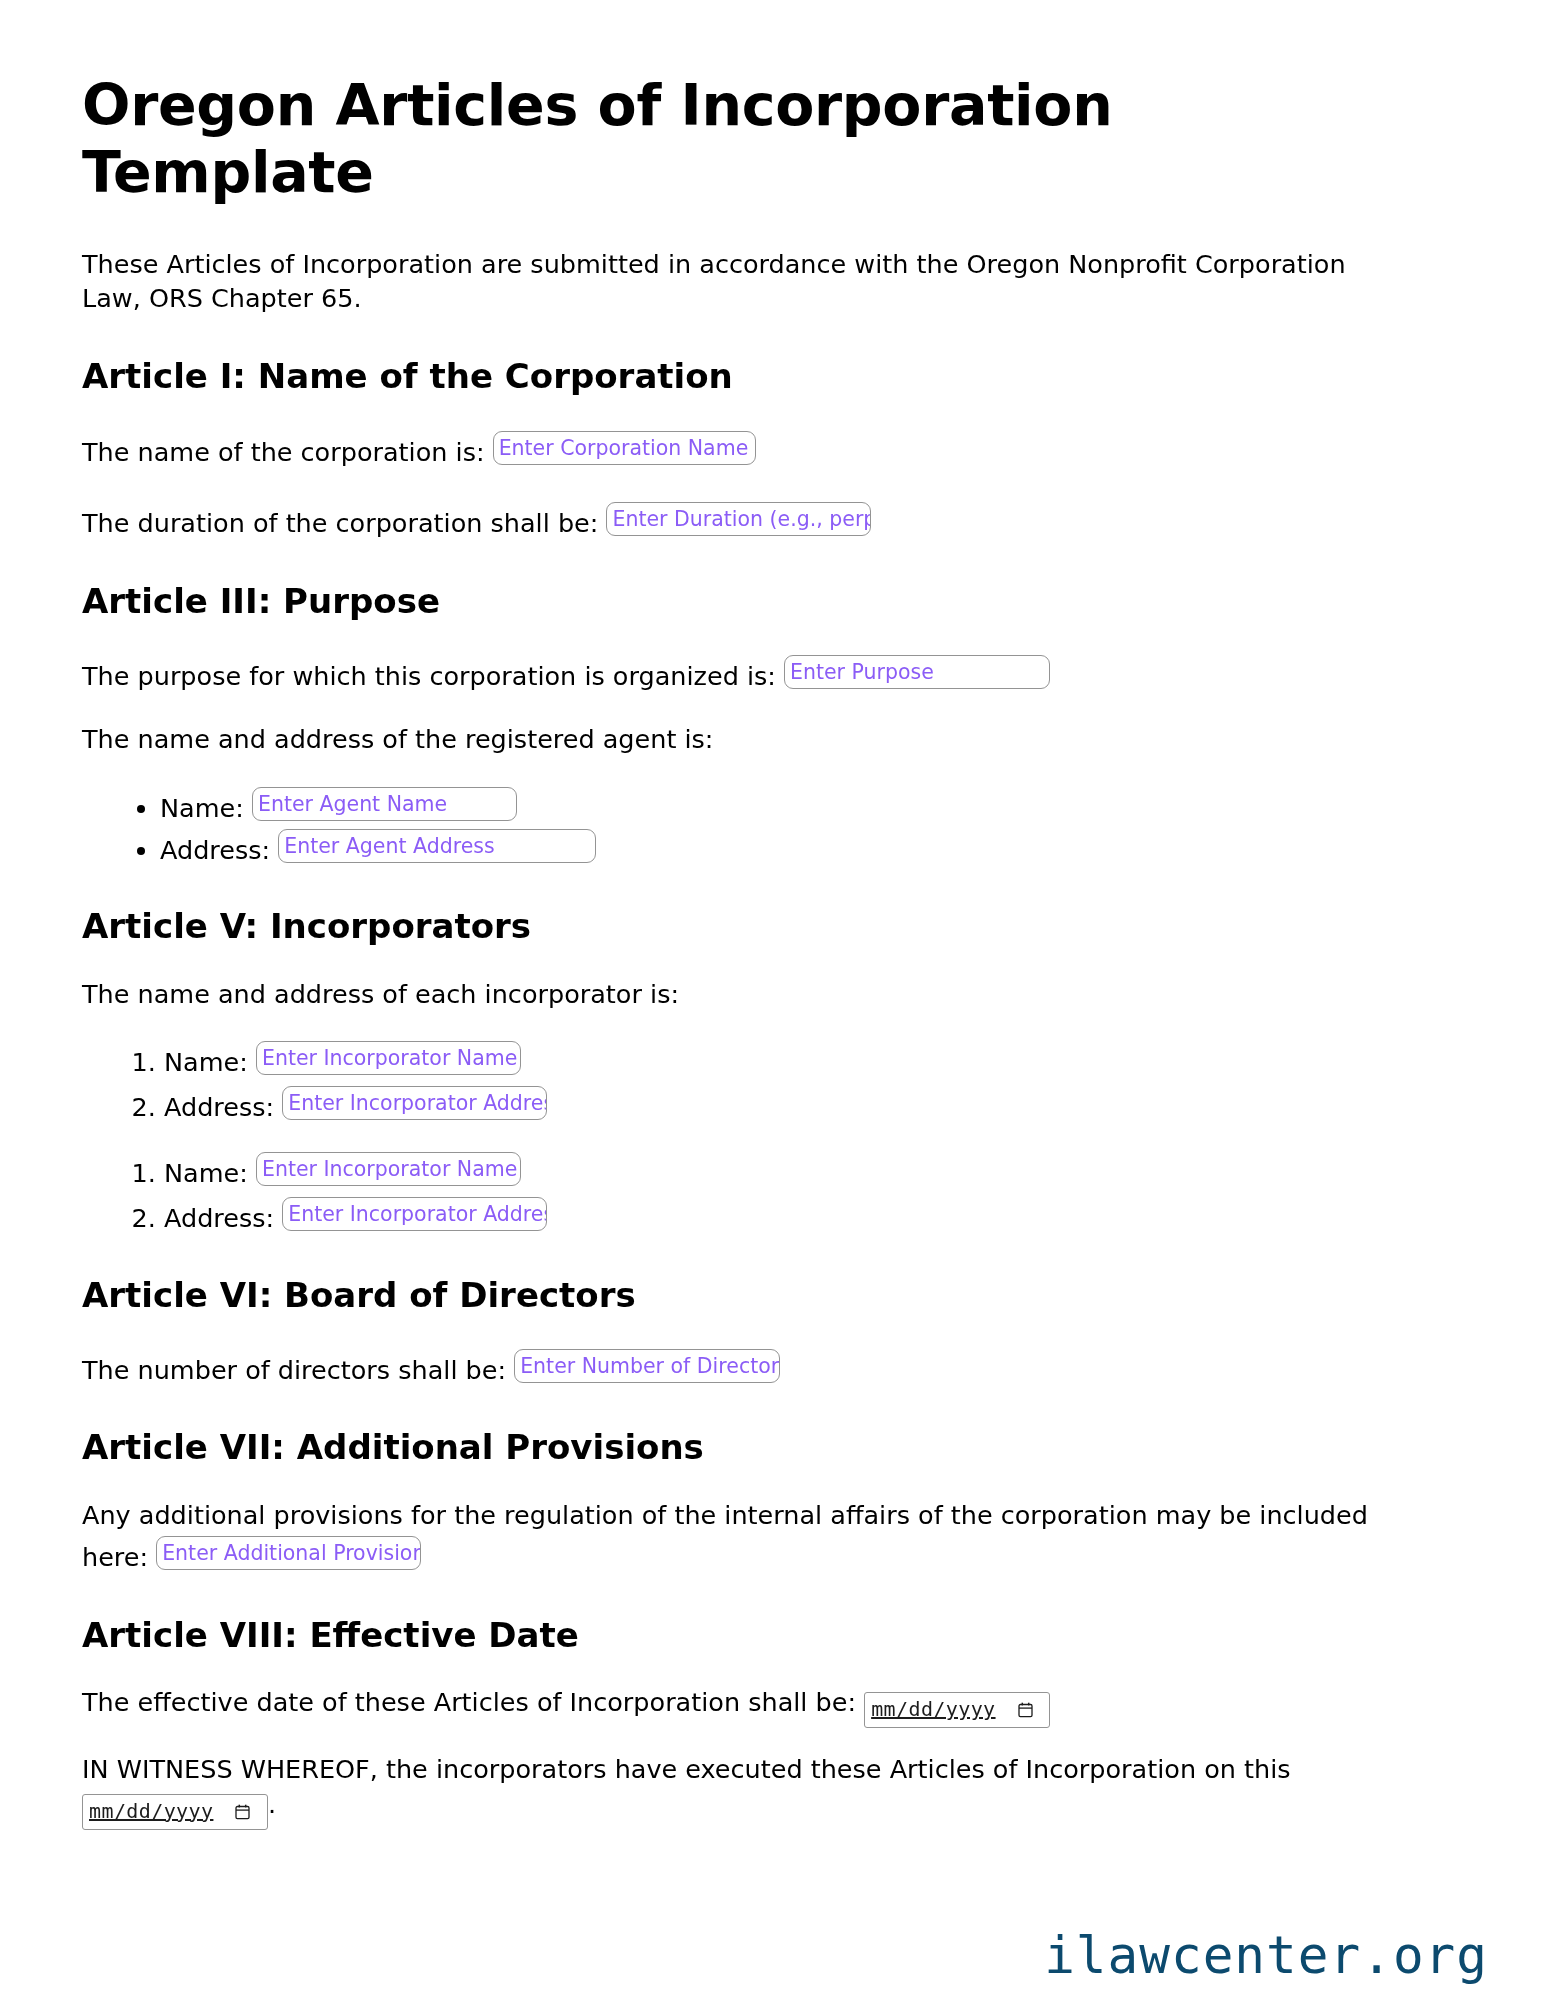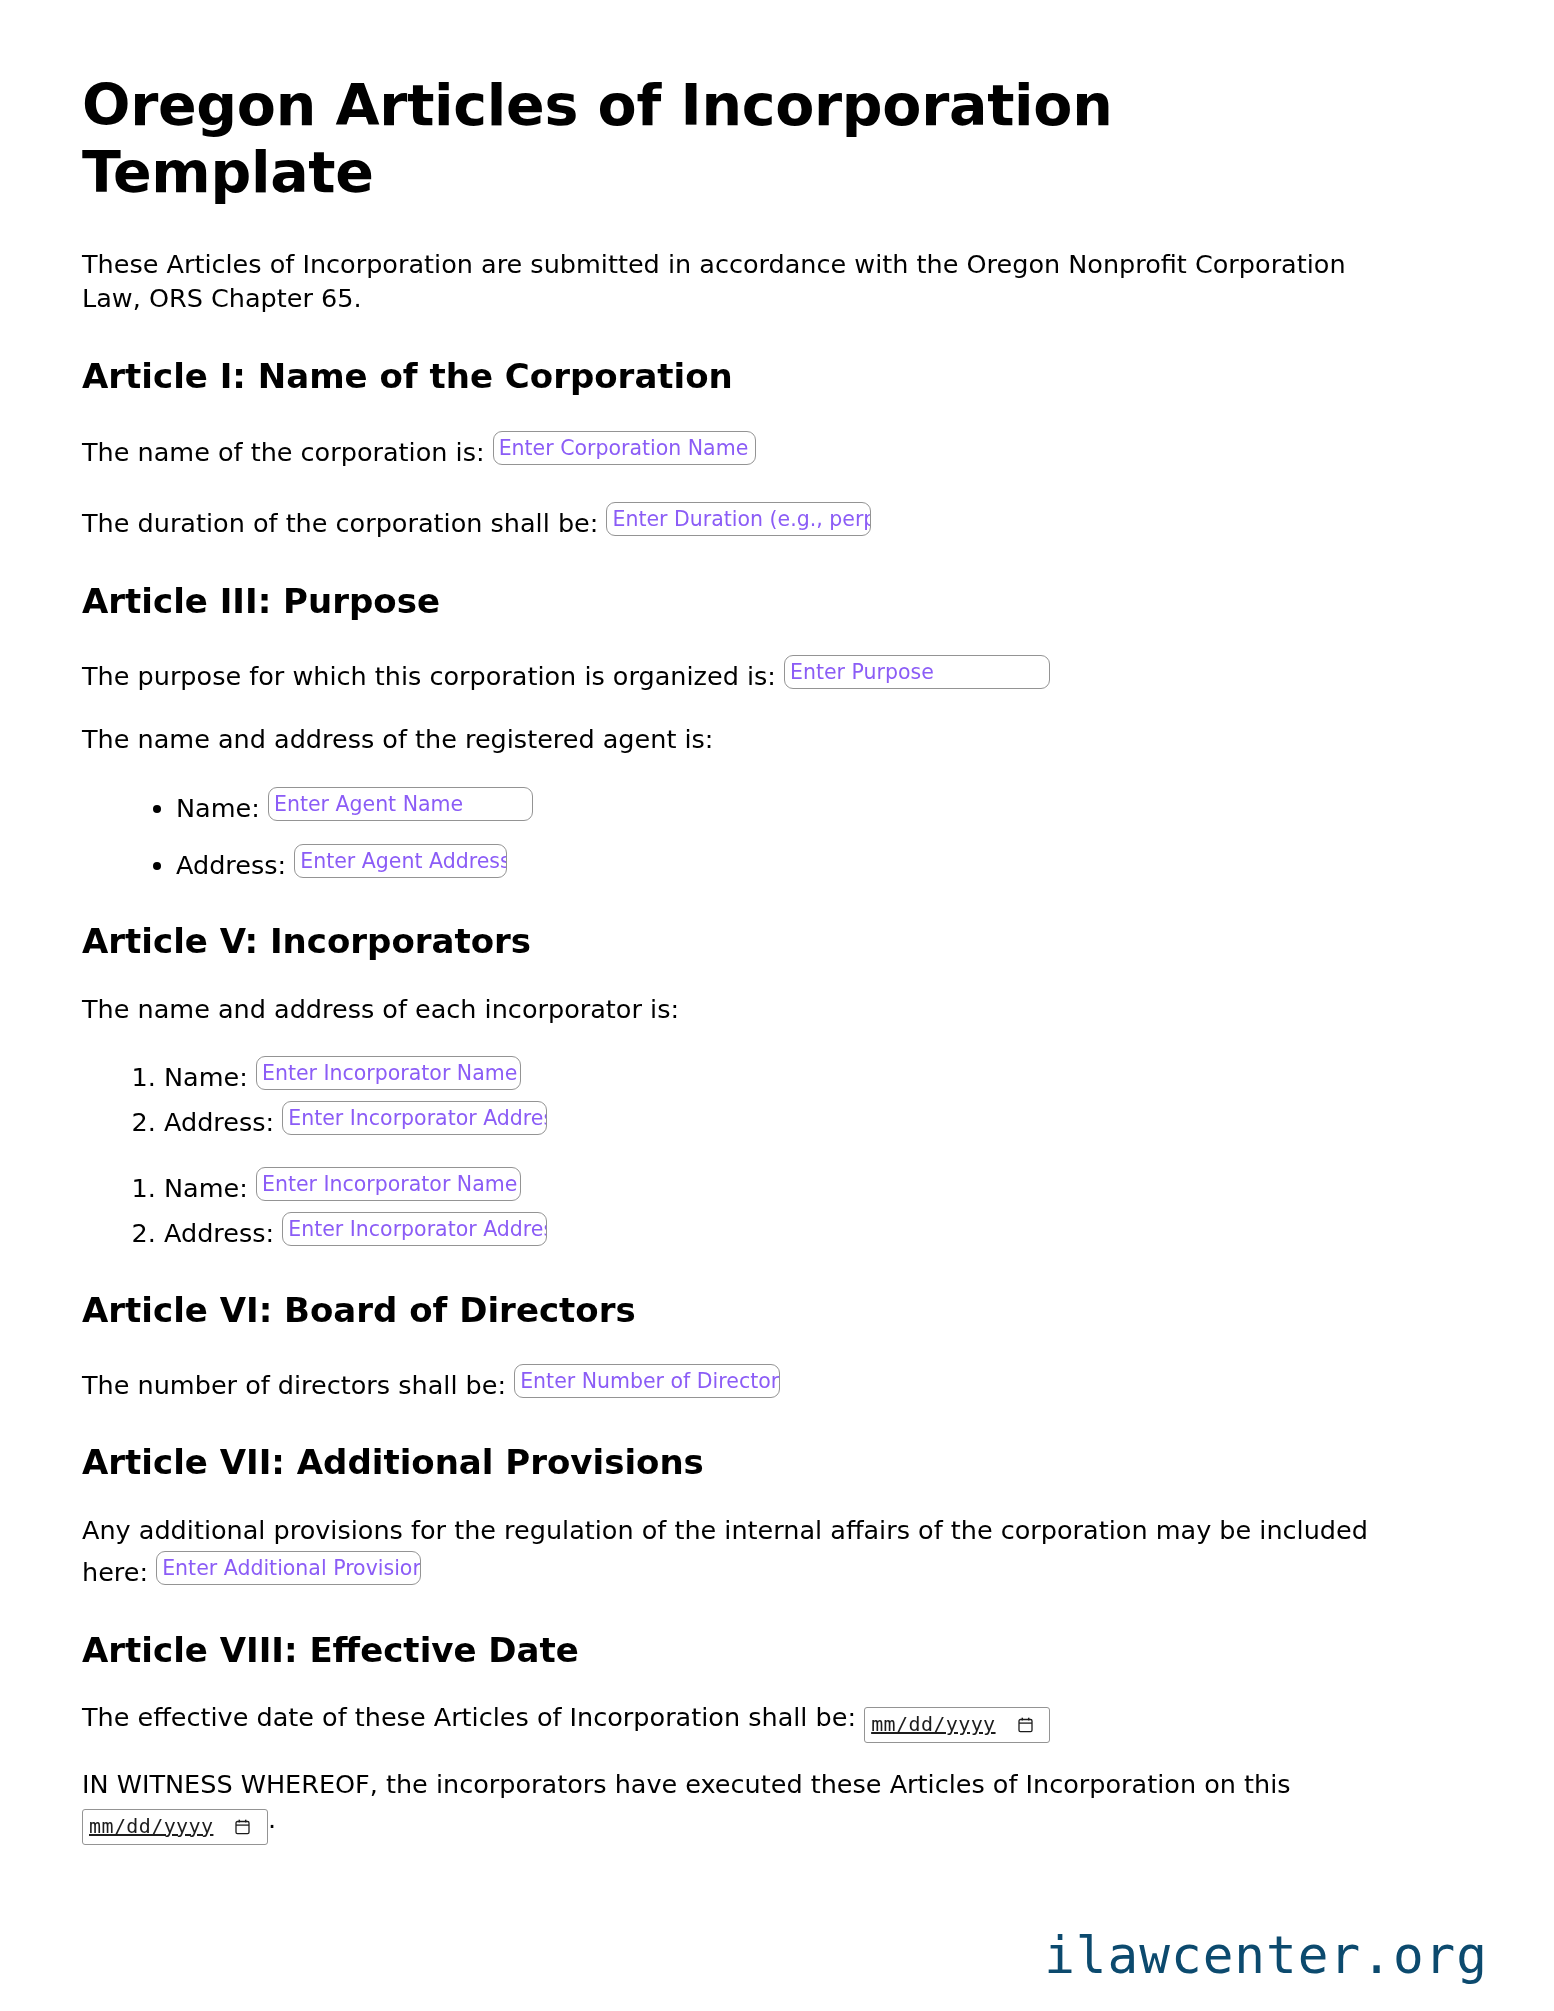--- a/index.html
+++ b/index.html
@@ -64,21 +64,21 @@
     font-size: 20.5px;
     color: #8b5cf6;
     white-space: nowrap;
     overflow: hidden;
     text-overflow: clip;
   }
   .w-corp   { width: 263px; }
   .w-dur    { width: 265px; }
   .w-purp   { width: 266px; }
   .w-agname { width: 265px; }
-  .w-agaddr { width: 213px; }
+  .w-agaddr { width: 318px; }
   .w-incname{ width: 265px; }
   .w-incaddr{ width: 265px; }
   .w-dir    { width: 266px; }
   .w-addl   { width: 265px; }
 
   
   .dinput {
     display: inline-block;
     vertical-align: baseline;
     position: relative;
@@ -112,21 +112,21 @@
 
   
   ul.agent-list {
     list-style: disc;
     margin: 26px 0 0 0;
     padding-left: 78px;
     font-size: 25.5px;
   }
   ul.agent-list li {
     line-height: 1.26;
-    margin: 16px;
+    margin: 0;
     padding: 0;
   }
   ul.agent-list li + li { margin-top: 1px; }
 
   ol.inc-list {
     list-style: decimal;
     margin: 26px 0 0 0;
     padding-left: 78px;
     font-size: 25.5px;
   }

